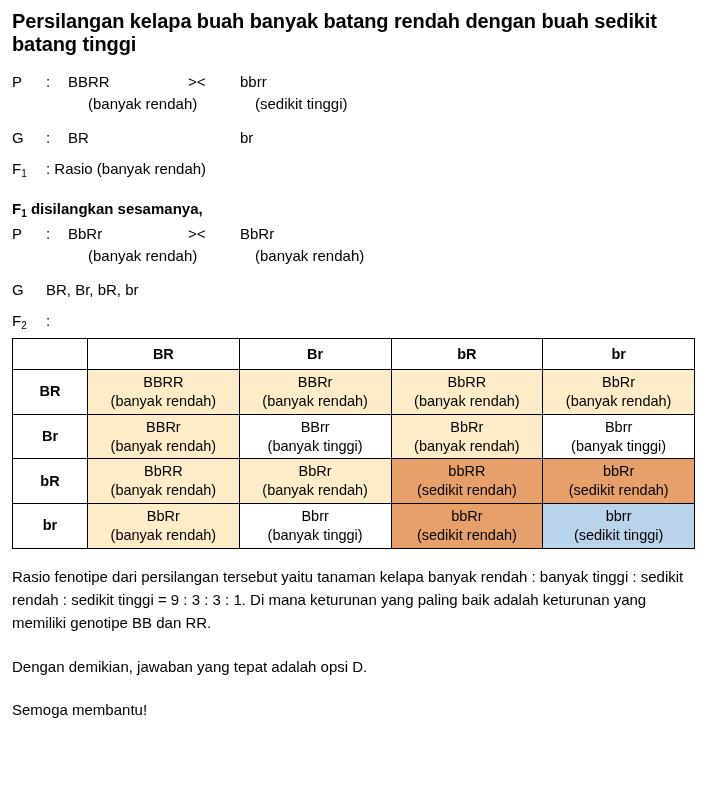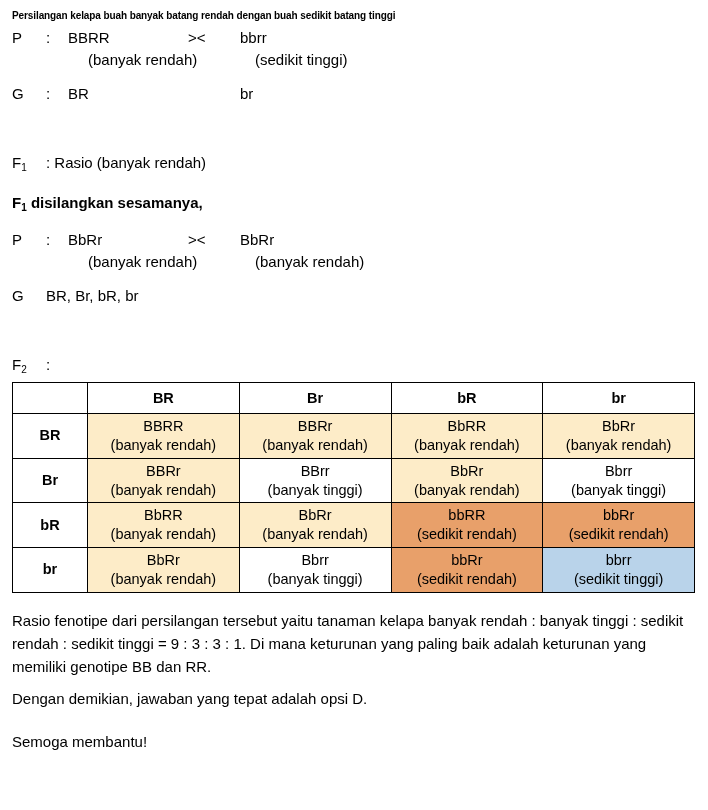--- a/index.html
+++ b/index.html
@@ -15,22 +15,22 @@
     font-size: 15px;
     overflow: hidden;
   }
   .page {
     padding: 10px 12px 0 12px;
     box-sizing: border-box;
     width: 708px;
   }
   .title {
     font-weight: bold;
-    font-size: 10px;
-    margin-bottom: 6px;
+    font-size: 20px;
+    margin-bottom: 15px;
     letter-spacing: -0.1px;
   }
   .cross-block {
     margin-bottom: 2px;
   }
   .row {
     display: flex;
     align-items: baseline;
     line-height: 1.45;
   }
@@ -70,26 +70,25 @@
   .spacer-md { height: 18px; }
   sub {
     font-size: 10px;
     vertical-align: baseline;
     position: relative;
     top: 3px;
   }
   .f1-line {
     display: flex;
     line-height: 1.45;
-    margin-top: 38px;
   }
   .f1-lbl { width: 34px; flex: 0 0 34px; }
   .section-head {
     font-weight: bold;
-    margin-bottom: 18px;
+    margin-bottom: 6px;
   }
   .g-line {
     display: flex;
     line-height: 1.45;
   }
   .g-a { width: 190px; flex: 0 0 190px; }
   table.punnett {
     border-collapse: collapse;
     width: 683px;
     margin-top: 6px;
@@ -123,21 +122,21 @@
   td.c-white { background: #ffffff; }
   td.c-orange { background: #e8a06a; }
   td.c-blue { background: #b9d3ea; }
   .cell-line1 { display: block; }
   .cell-line2 { display: block; }
   .para {
     margin-top: 16px;
     line-height: 1.55;
     font-size: 15px;
   }
-  .para2 { margin-top: 8px; }
+  .para2 { margin-top: 20px; }
   .para3 { margin-top: 20px; }
 </style>
 </head>
 <body>
 
 <div class="page">
 
   <div class="title">Persilangan kelapa buah banyak batang rendah dengan buah sedikit batang tinggi</div>
 
   <div class="cross-block">

